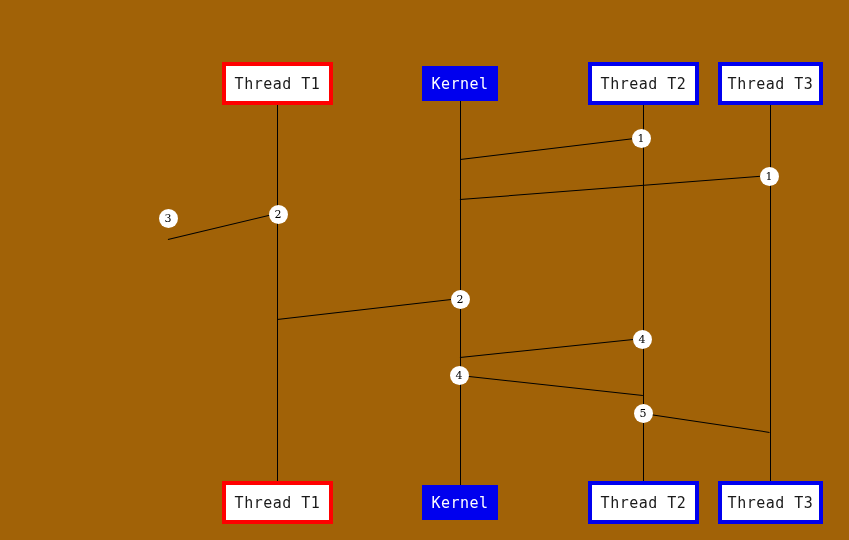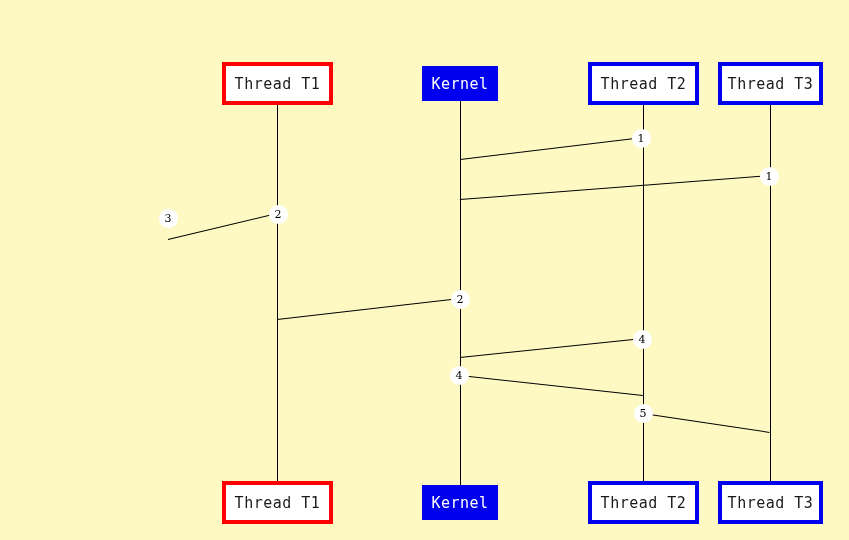--- a/index.html
+++ b/index.html
@@ -10,21 +10,21 @@
   body {
     width: 849px;
     height: 540px;
     overflow: hidden;
     font-family: "DejaVu Sans Mono", "Liberation Mono", monospace;
   }
   #canvas {
     position: relative;
     width: 849px;
     height: 540px;
-    background: #fef9c3;
+    background: #a16207;
   }
   
   .lifeline {
     position: absolute;
     width: 1px;
     background: #000000;
   }
   
   .node {
     position: absolute;

